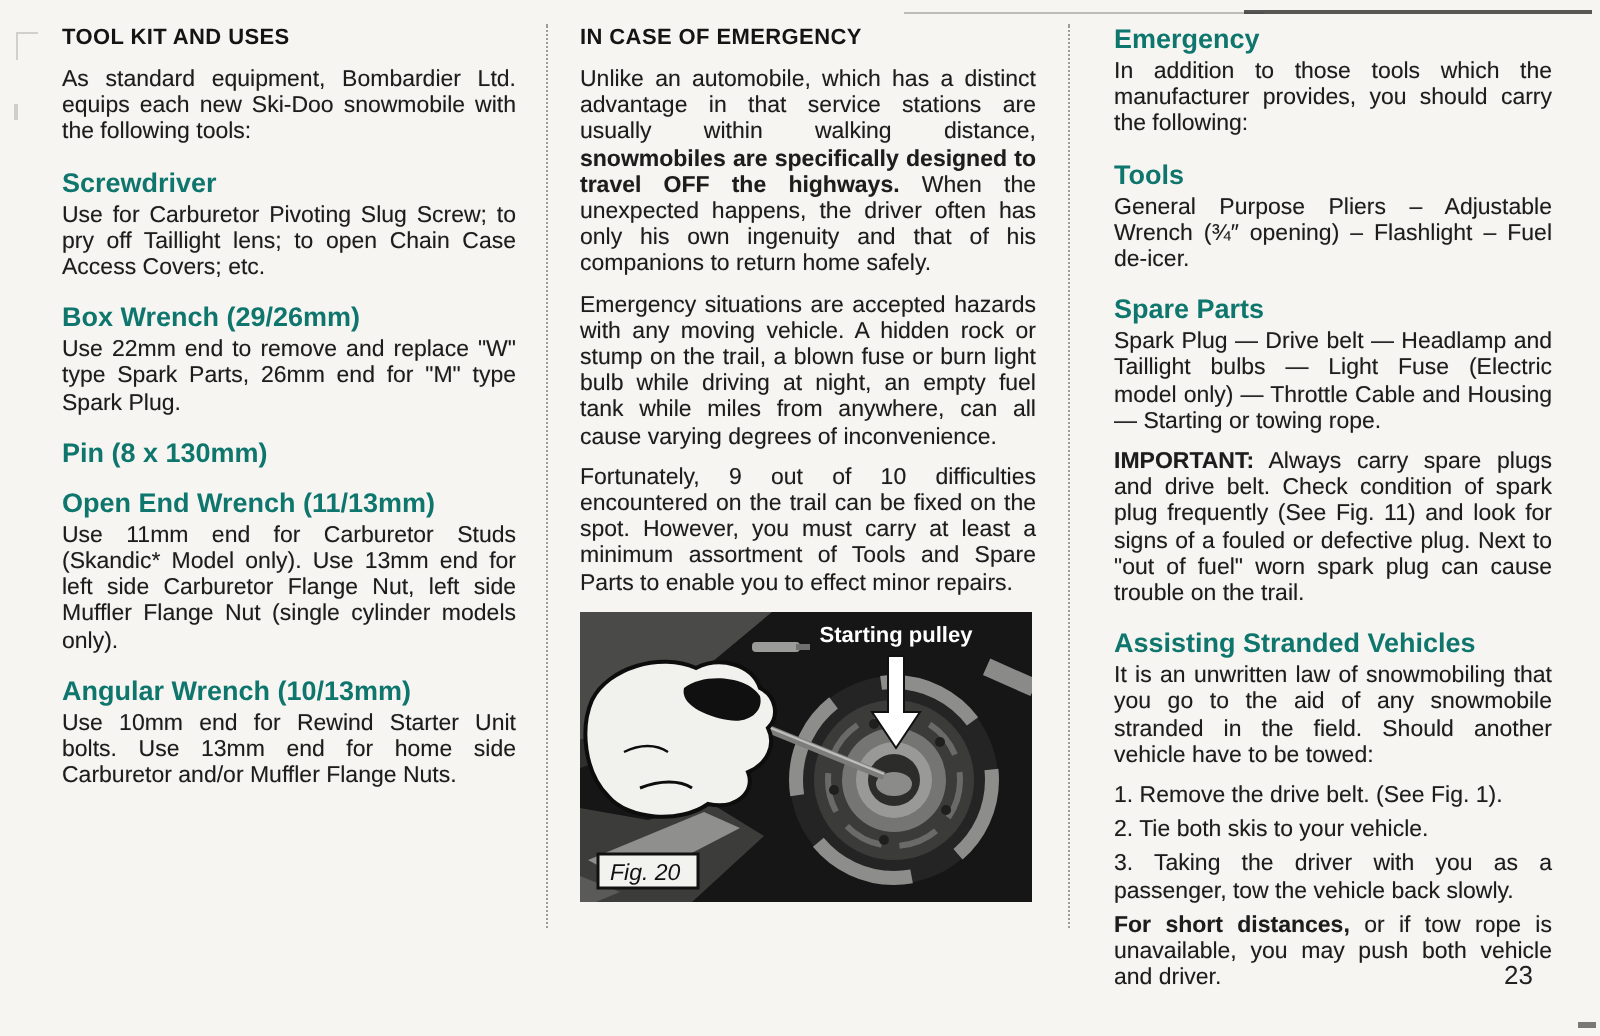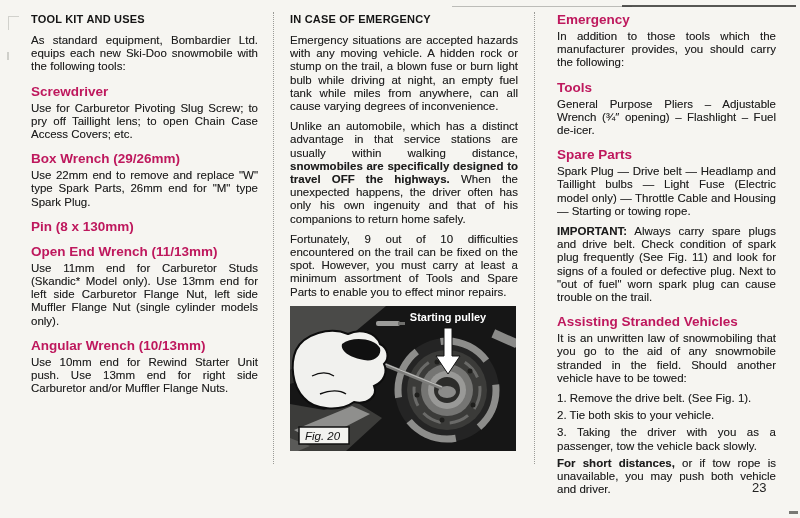--- a/index.html
+++ b/index.html
@@ -8,21 +8,21 @@
     background:#f6f5f1; overflow:hidden;
     font-family:"Liberation Sans","DejaVu Sans",sans-serif;
     color:#1c1c1c;
   }
   .col { position:absolute; top:13px; }
   #col-left  { left:31px;  width:227px; }
   #col-mid   { left:290px; width:228px; }
   #col-right { left:557px; width:219px; top:12px; }
 
   .big-title { font-size:11px; font-weight:bold; letter-spacing:.2px; margin:0 0 9px 0; color:#141414; }
-  .sec-h     { font-size:13.5px; font-weight:bold; margin:10px 0 3px 0; color:#be185d; }
+  .sec-h     { font-size:13.5px; font-weight:bold; margin:10px 0 3px 0; color:#0f766e; }
   .sec-h.first { margin-top:0; }
   .body-p    { font-size:11.5px; line-height:13.2px; text-align:justify; margin:0 0 7px 0;
                text-shadow:0 0 .4px rgba(20,20,20,.35); }
   .list-item { font-size:11.5px; line-height:13.2px; text-align:justify; margin:0 0 4px 0;
                text-shadow:0 0 .4px rgba(20,20,20,.35); }
   .b { font-weight:bold; }
 
   .vdiv { position:absolute; top:12px; height:452px; width:0; border-left:1px dotted #9b9b97; }
   #vdiv-1 { left:273px; }
   #vdiv-2 { left:534px; }
@@ -66,28 +66,28 @@
     </div>
     <div>
       <div class="sec-h">Pin (8 x 130mm)</div>
     </div>
     <div>
       <div class="sec-h">Open End Wrench (11/13mm)</div>
       <div class="body-p">Use 11mm end for Carburetor Studs (Skandic* Model only). Use 13mm end for left side Carburetor Flange Nut, left side Muffler Flange Nut (single cylinder models only).</div>
     </div>
     <div>
       <div class="sec-h">Angular Wrench (10/13mm)</div>
-      <div class="body-p">Use 10mm end for Rewind Starter Unit push. Use 13mm end for right side Carburetor and/or Muffler Flange Nuts.</div>
+      <div class="body-p">Use 10mm end for Rewind Starter Unit bolts. Use 13mm end for home side Carburetor and/or Muffler Flange Nuts.</div>
     </div>
   </div>
 
   <div class="col" id="col-mid">
     <div class="big-title">IN CASE OF EMERGENCY</div>
+    <div class="body-p"><span>Unlike an automobile, which has a distinct advantage in that service stations are usually within walking distance, </span><span class="b">snowmobiles are specifically designed to travel OFF the highways.</span><span> When the unexpected happens, the driver often has only his own ingenuity and that of his companions to return home safely.</span></div>
     <div class="body-p">Emergency situations are accepted hazards with any moving vehicle. A hidden rock or stump on the trail, a blown fuse or burn light bulb while driving at night, an empty fuel tank while miles from anywhere, can all cause varying degrees of inconvenience.</div>
-    <div class="body-p"><span>Unlike an automobile, which has a distinct advantage in that service stations are usually within walking distance, </span><span class="b">snowmobiles are specifically designed to travel OFF the highways.</span><span> When the unexpected happens, the driver often has only his own ingenuity and that of his companions to return home safely.</span></div>
     <div class="body-p">Fortunately, 9 out of 10 difficulties encountered on the trail can be fixed on the spot. However, you must carry at least a minimum assortment of Tools and Spare Parts to enable you to effect minor repairs.</div>
 
     <div class="figure">
       <svg viewBox="0 0 226 145" width="226" height="145">
         <rect x="0" y="0" width="226" height="145" fill="#161616"></rect>
 
         <polygon points="0,0 96,0 60,30 24,56 0,64" fill="#4a4a48"></polygon>
         <polygon points="24,56 60,30 44,52 12,74 0,78 0,64" fill="#2f2f2d"></polygon>
 
         <rect x="86" y="15" width="24" height="5" rx="2" fill="#9b9b99"></rect>

